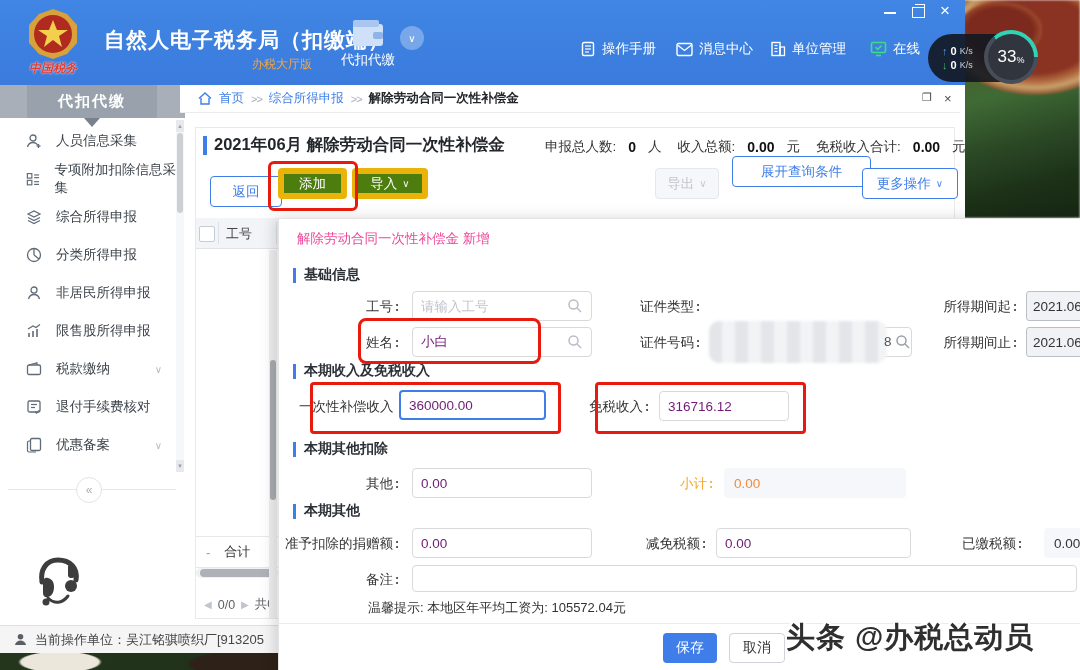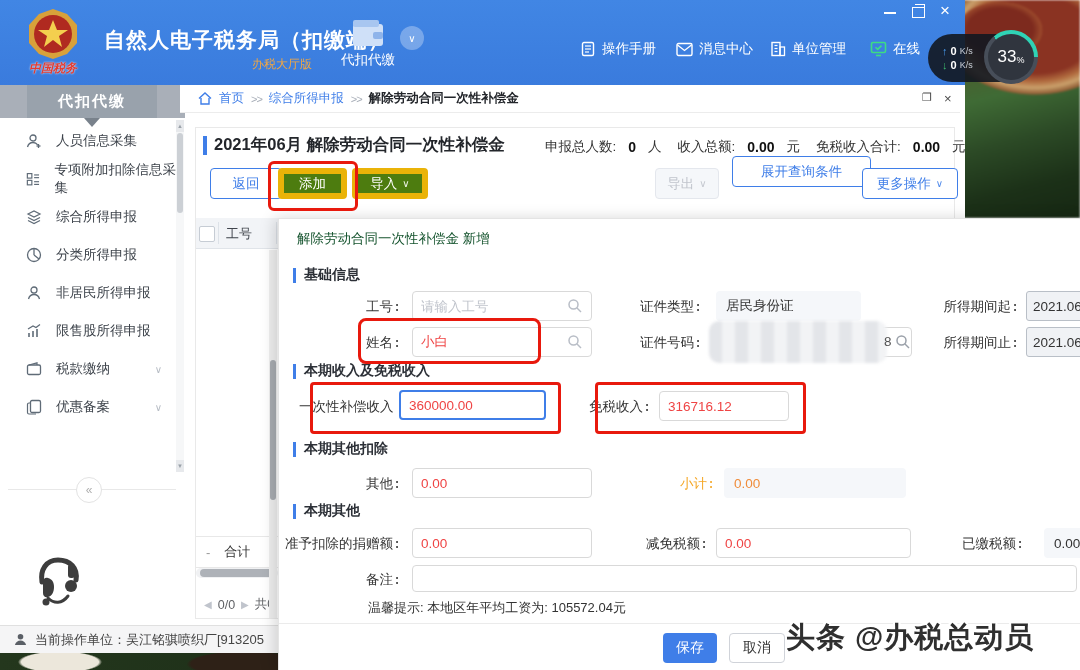--- a/index.html
+++ b/index.html
@@ -83,27 +83,27 @@
   .hscroll .thumb{position:absolute;left:4px;top:1px;width:74px;height:8px;background:#aeb2b8;border-radius:4px;}
   .pager{left:204px;top:596px;display:flex;align-items:center;gap:6px;font-size:12.5px;color:#606266;}
   .pg-arrow{color:#c0c4cc;font-size:10px;}
   .vscroll-sliver{left:269px;top:250px;width:8px;height:368px;background:#f0f0f0;}
   .vscroll-sliver .thumb{position:absolute;left:1px;top:110px;width:6px;height:140px;background:#a9adb2;border-radius:3px;}
   .statusbar{left:0;top:625px;width:965px;height:28px;background:#f5f5f6;border-top:1px solid #e0e0e0;
     display:flex;align-items:center;gap:8px;padding-left:14px;font-size:13px;color:#444;box-sizing:border-box;}
   
   .modal{left:278px;top:218px;width:802px;height:452px;background:#fff;z-index:5;
     border:1px solid #e4e4e4;border-right:none;border-bottom:none;box-shadow:-4px 0 14px rgba(0,0,0,.15);box-sizing:border-box;overflow:hidden;}
-  .m-title{position:absolute;left:18px;top:11px;font-size:13.5px;color:#14532d;}
+  .m-title{position:absolute;left:18px;top:11px;font-size:13.5px;color:#ec4899;}
   .sec{position:absolute;display:flex;align-items:center;gap:8px;}
   .sec .bar{width:3px;height:15px;background:#3f7ee8;}
   .sec .t{font-size:14px;font-weight:700;color:#2c3037;}
   .flabel{position:absolute;font-size:13.5px;color:#333;text-align:right;font-family:Liberation Mono, monospace;}
   .finput{position:absolute;height:30px;border:1px solid #d9d9d9;border-radius:4px;background:#fff;box-sizing:border-box;
-    font-size:13.5px;color:#ef4444;padding:0 8px;font-family:inherit;outline:none;}
+    font-size:13.5px;color:#701a75;padding:0 8px;font-family:inherit;outline:none;}
   .finput::placeholder{color:#c0c4cc;}
   .finput.focused{border:2px solid #3f7ee8;}
   .freadonly{position:absolute;height:30px;background:#f5f7fa;border-radius:4px;box-sizing:border-box;
     font-size:13.5px;color:#333;display:flex;align-items:center;padding:0 10px;}
   .fdate{position:absolute;height:30px;background:#f0f2f5;border:1px solid #b9bfc7;border-radius:3px;box-sizing:border-box;
     font-size:13.5px;color:#333;display:flex;align-items:center;padding:0 6px;}
   .mag{position:absolute;width:16px;height:16px;}
   .mosaic{position:absolute;border-radius:10px;filter:blur(1.6px);
     background:repeating-linear-gradient(90deg,#e3e5e9 0 13px,#f2f3f5 13px 26px),
                repeating-linear-gradient(0deg,rgba(255,255,255,.55) 0 9px,rgba(233,234,238,.55) 9px 18px);}
@@ -254,20 +254,29 @@
       <div class="snav-item">
         <svg width="16" height="16" viewBox="0 0 16 16">
           <rect x="1.5" y="4" width="13" height="9.5" rx="1.5" fill="none" stroke="#5f6b77" stroke-width="1.3"></rect>
           <path d="M3 4l8-2.2V4" fill="none" stroke="#5f6b77" stroke-width="1.2"></path>
           </svg>
         <span>税款缴纳</span>
         <span class="chev">∨</span>
       </div>
       <div class="snav-item">
         <svg width="16" height="16" viewBox="0 0 16 16">
+          <rect x="2" y="2" width="12" height="11" rx="1.5" fill="none" stroke="#5f6b77" stroke-width="1.3"></rect>
+          <line x1="5" y1="5.5" x2="11" y2="5.5" stroke="#5f6b77" stroke-width="1.2"></line>
+          <line x1="5" y1="8.5" x2="9" y2="8.5" stroke="#5f6b77" stroke-width="1.2"></line>
+          <path d="M9 12.5l1.6 1.6 2.8-2.8" fill="none" stroke="#5f6b77" stroke-width="1.3"></path>
+          </svg>
+        <span>退付手续费核对</span>
+      </div>
+      <div class="snav-item">
+        <svg width="16" height="16" viewBox="0 0 16 16">
           <rect x="4.5" y="1.5" width="10" height="12" rx="1.5" fill="none" stroke="#5f6b77" stroke-width="1.3"></rect>
           <path d="M4.5 4H3a1.5 1.5 0 0 0-1.5 1.5v8A1.5 1.5 0 0 0 3 15h7" fill="none" stroke="#5f6b77" stroke-width="1.2"></path>
           </svg>
         <span>优惠备案</span>
         <span class="chev">∨</span>
       </div>
     </div>
 
     <div class="abs sscroll">
       <div class="arrow">▲</div>
@@ -315,21 +324,21 @@
         <b>0</b>
         <span>人</span>
       <span style="margin-left:6px;">收入总额:</span>
         <b>0.00</b>
         <span>元</span>
       <span style="margin-left:6px;">免税收入合计:</span>
         <b>0.00</b>
         <span>元</span>
     </div>
 
-    <div class="abs btn btn-plain" style="left:210px;top:168px;width:72px;">
+    <div class="abs btn btn-plain" style="left:210px;top:176px;width:72px;">
         <span>返回</span>
       </div>
     <div class="abs btn btn-blue" style="left:278px;top:168px;width:69px;">
         <span>添加</span>
       </div>
     <div class="abs btn btn-blue" style="left:352px;top:168px;width:76px;">
       <span>导入</span>
         <span class="chev-s">∨</span>
       </div>
     <div class="abs btn btn-dis" style="left:655px;top:168px;width:64px;">
@@ -412,21 +421,20 @@
       </svg>
 
     <div class="flabel" style="left:42px;top:115px;width:80px;">姓名:</div>
     <input class="finput" style="left: 133px; top: 108px; width: 180px;" value="小白">
     <svg class="mag" style="left:288px;top:115px;" viewBox="0 0 16 16">
       <circle cx="6.5" cy="6.5" r="4.5" fill="none" stroke="#b8bdc6" stroke-width="1.5"></circle>
         <line x1="10" y1="10" x2="14" y2="14" stroke="#b8bdc6" stroke-width="1.5"></line>
       </svg>
 
     <div class="flabel" style="left:343px;top:79px;width:80px;">证件类型:</div>
-    <div class="freadonly" style="left:437px;top:72px;width:145px;">居民身份证</div>
 
     <div class="flabel" style="left:343px;top:115px;width:80px;">证件号码:</div>
     <div class="finput" style="left:437px;top:108px;width:196px;"></div>
     <div class="mosaic" style="left:430px;top:102px;width:178px;height:42px;"></div>
     <div style="position:absolute;left:605px;top:115px;font-size:13.5px;color:#555;">8</div>
     <svg class="mag" style="left:616px;top:115px;" viewBox="0 0 16 16">
       <circle cx="6.5" cy="6.5" r="4.5" fill="none" stroke="#9aa0a9" stroke-width="1.5"></circle>
         <line x1="10" y1="10" x2="14" y2="14" stroke="#9aa0a9" stroke-width="1.5"></line>
       </svg>
 

